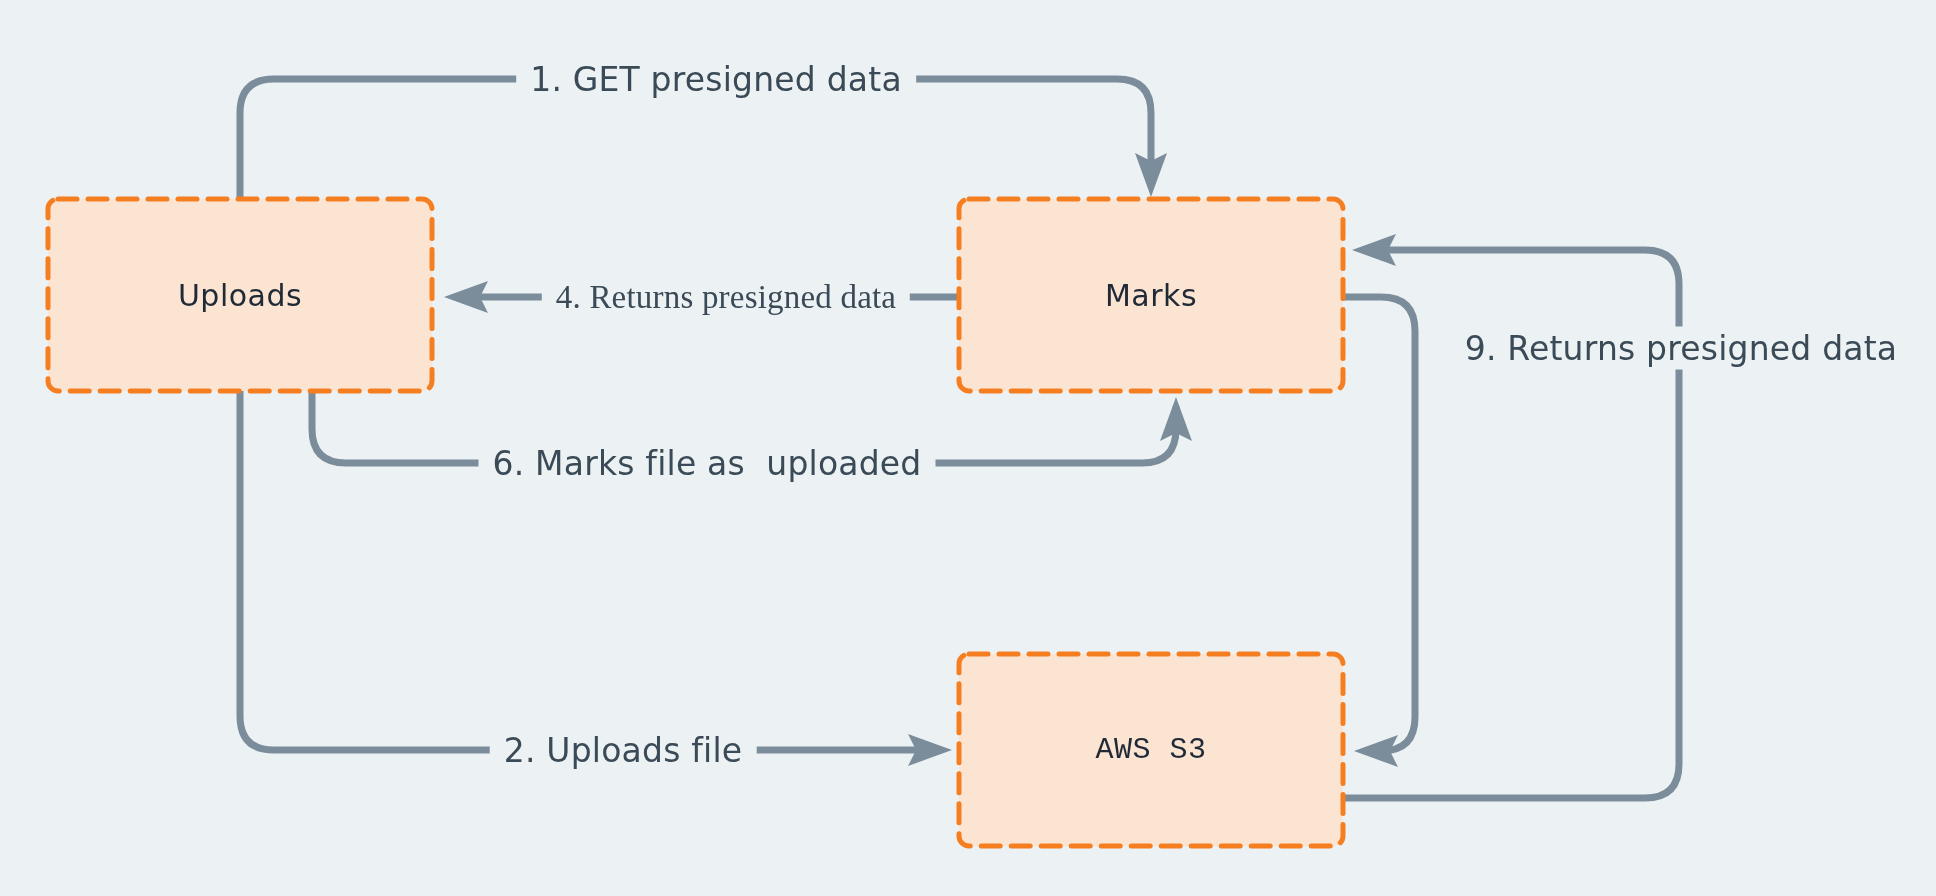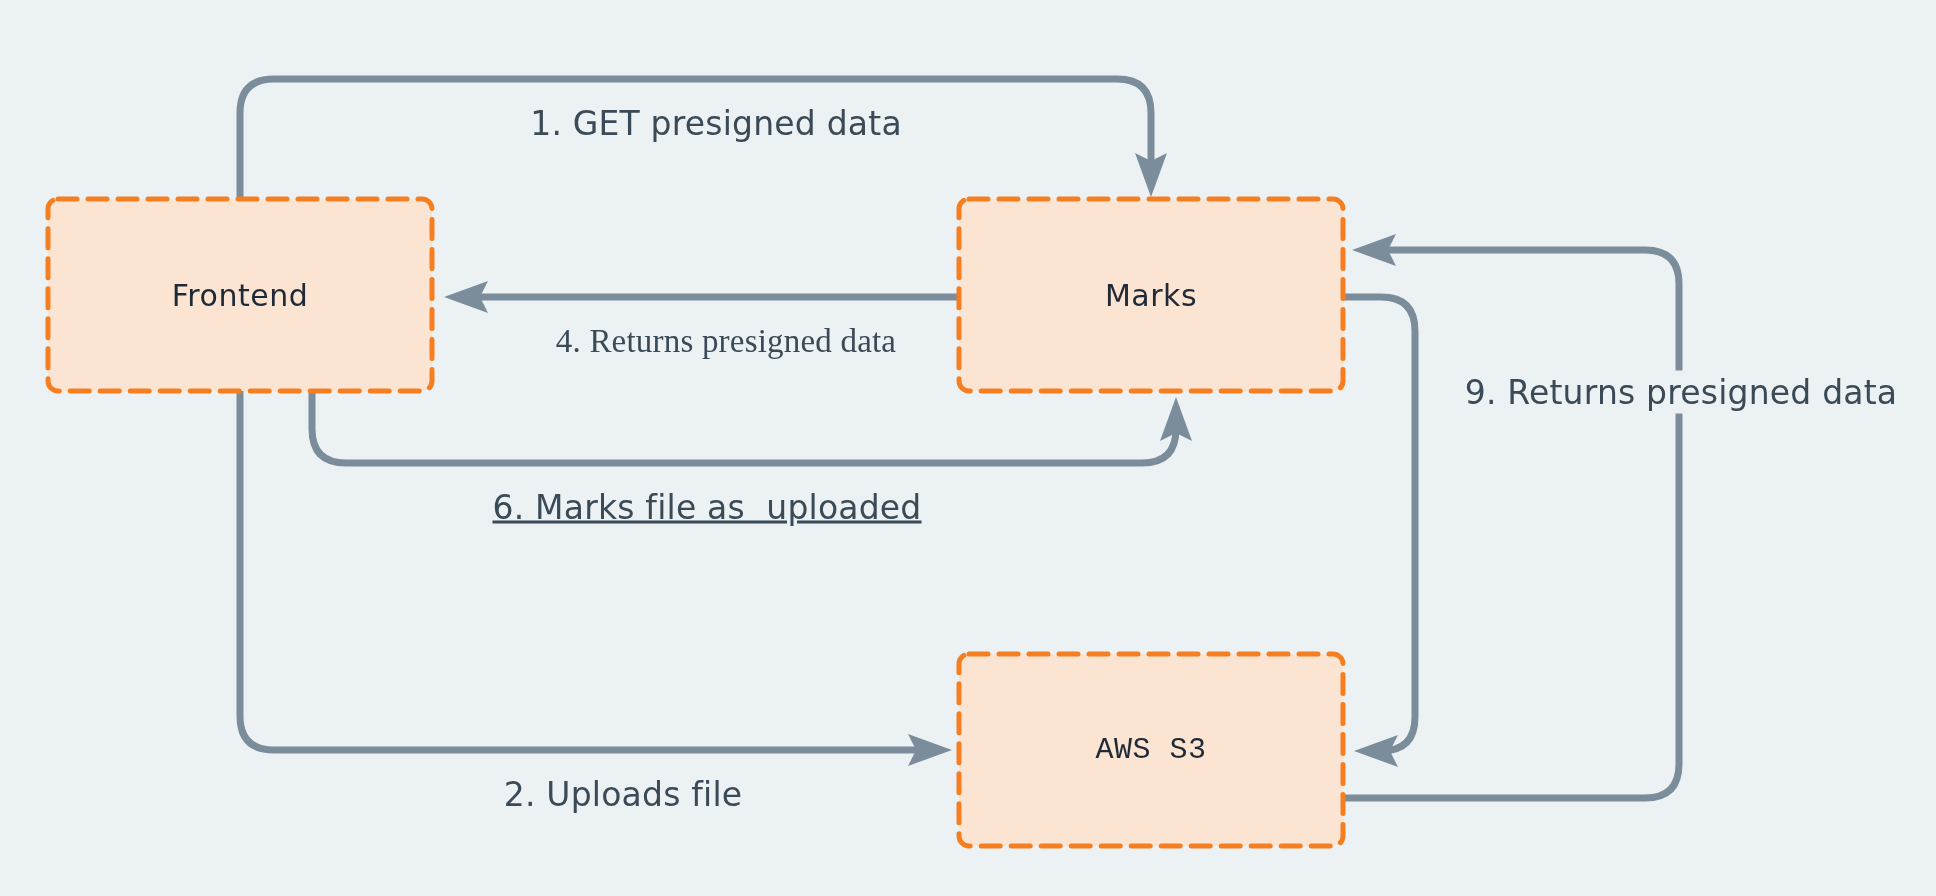--- a/index.html
+++ b/index.html
@@ -44,21 +44,20 @@
   .edge-label{
     position:absolute;
     transform:translate(-50%,-50%);
     background:var(--background);
     color:var(--label-text);
     font-size:33px;
     letter-spacing:0.2px;
     padding:2px 14px;
     white-space:pre;
     pointer-events:none;
-    margin-top:44px;
   }
 </style>
 </head>
 <body>
 
 <div class="canvas">
 
   <svg class="wires" width="1936" height="896" viewBox="0 0 1936 896">
 
     <path class="wire" d="M 240 199 L 240 113 Q 240 79 274 79 L 1117 79 Q 1151 79 1151 113 L 1151 160"></path>
@@ -77,22 +76,22 @@
     <path class="head" d="M 1354 751 L 1398 735 L 1390 751 L 1398 767 Z"></path>
 
     <path class="wire" d="M 1343 798 L 1645 798 Q 1679 798 1679 764 L 1679 284 Q 1679 250 1645 250 L 1390 250"></path>
     <path class="head" d="M 1352 250 L 1396 234 L 1388 250 L 1396 266 Z"></path>
 
     <rect class="nodebox" x="48" y="199" width="384" height="192" rx="10"></rect>
     <rect class="nodebox" x="959" y="199" width="384" height="192" rx="10"></rect>
     <rect class="nodebox" x="959" y="654" width="384" height="192" rx="10"></rect>
   </svg>
 
-  <div class="node-label" style="left:48px;top:199px;width:384px;height:192px;">Frontend</div>
+  <div class="node-label" style="left:48px;top:199px;width:384px;height:192px;">Uploads</div>
   <div class="node-label" style="left:959px;top:199px;width:384px;height:192px;">Marks</div>
   <div class="node-label" style="left:959px;top:654px;width:384px;height:192px;font-family:Liberation Mono, monospace;">AWS S3</div>
 
   <div class="edge-label" style="left:716px;top:79px;">1. GET presigned data</div>
   <div class="edge-label" style="left:1681px;top:348px;">9. Returns presigned data</div>
   <div class="edge-label" style="left:726px;top:297px;font-family:Liberation Serif, serif;">4. Returns presigned data</div>
   <div class="edge-label" style="left:623px;top:750px;">2. Uploads file</div>
-  <div class="edge-label" style="left:707px;top:463px;text-decoration:underline;">6. Marks file as  uploaded</div>
+  <div class="edge-label" style="left:707px;top:463px;">6. Marks file as  uploaded</div>
 </div>
 
 </body></html>

